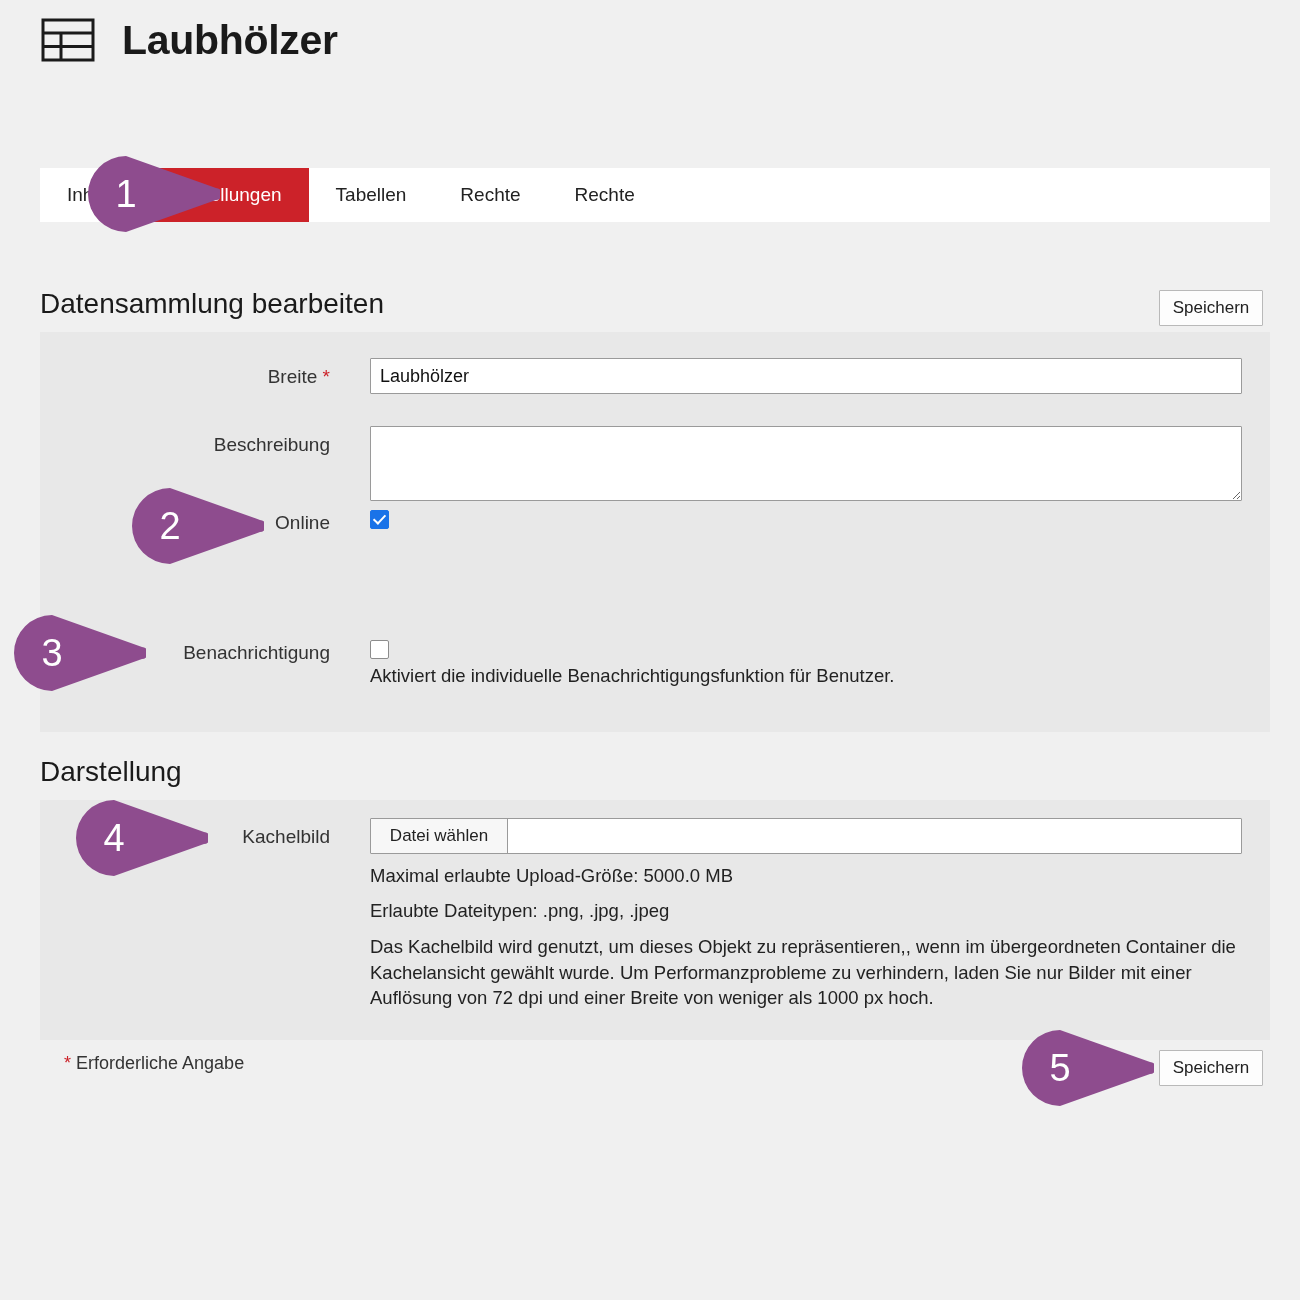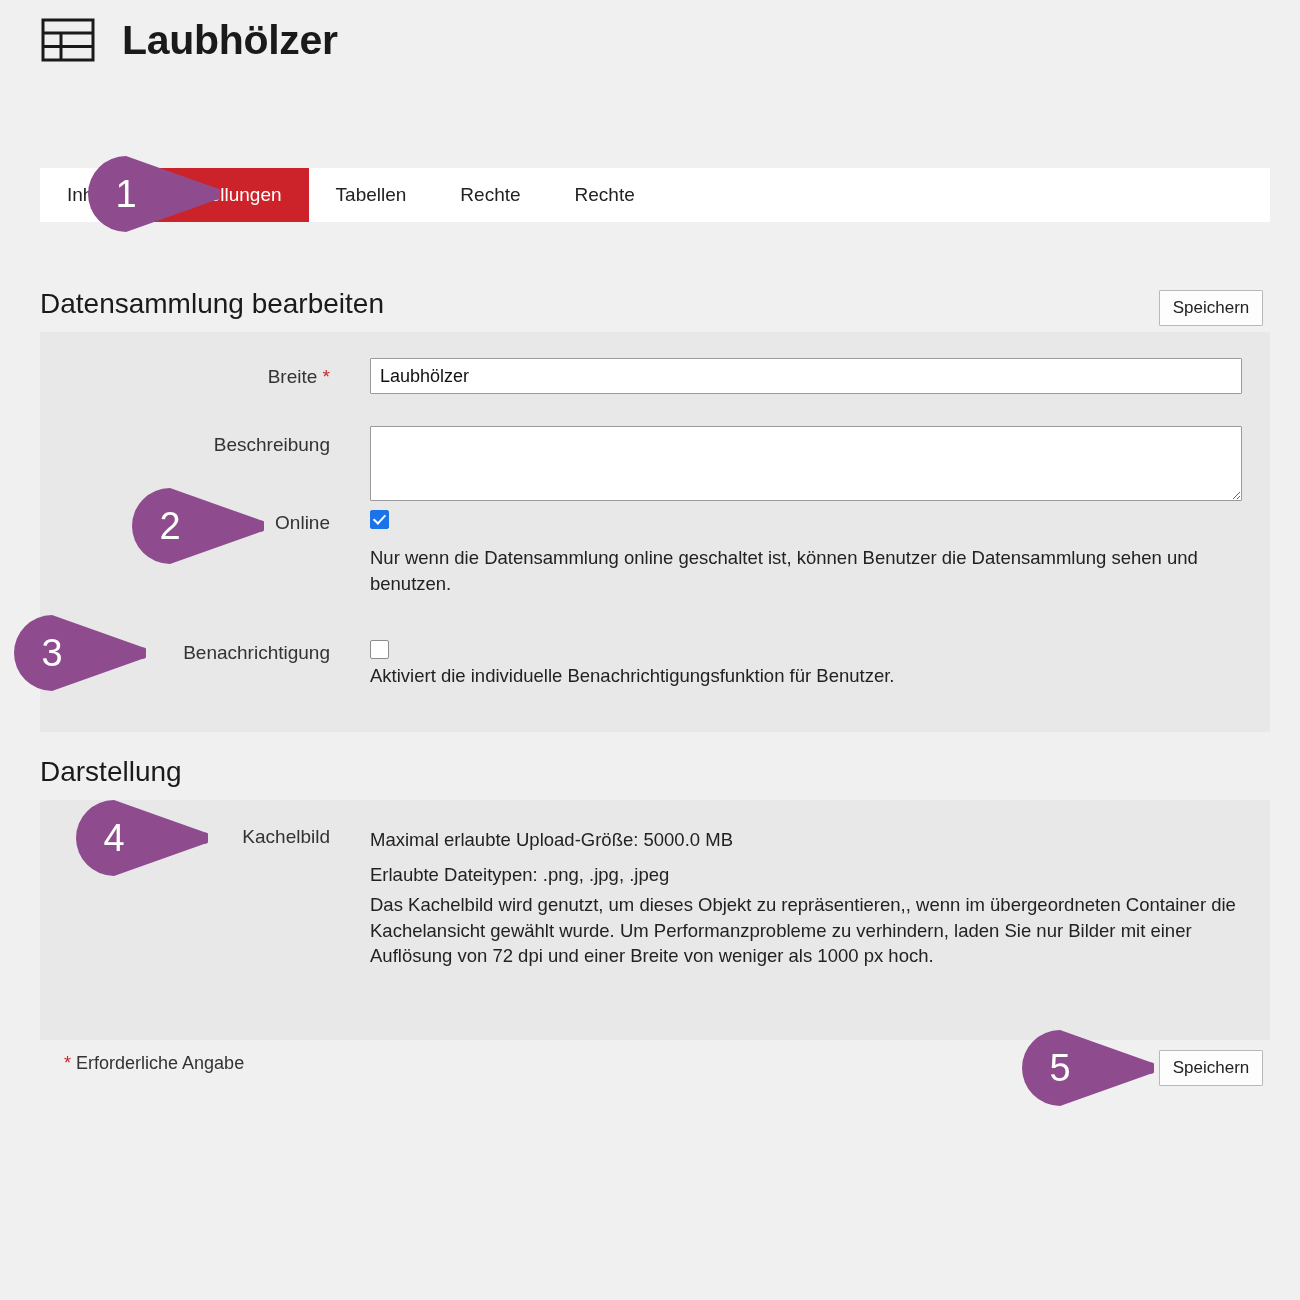--- a/index.html
+++ b/index.html
@@ -293,43 +293,46 @@
       <div class="row-label" style="top:8px;">Beschreibung</div>
       <div class="field" style="top:0;">
         <textarea class="text-area" placeholder="" style=""></textarea>
       </div>
     </div>
 
     <div class="row" style="top:178px;">
       <div class="row-label" style="top:2px;">Online</div>
       <div class="field" style="top:0;">
         <span class="cb checked"></span>
-        <div class="help" style="margin-top:12px;">Nur wenn die Datensammlung online geschaltet ist, können Benutzer die Datensammlung sehen und benutzen.</div>
       </div>
     </div>
 
     <div class="row" style="top:308px;">
       <div class="row-label" style="top:2px;">Benachrichtigung</div>
       <div class="field" style="top:0;">
         <span class="cb"></span>
         <div class="help" style="">Aktiviert die individuelle Benachrichtigungsfunktion für Benutzer.</div>
       </div>
     </div>
 
   </div>
 
   <div class="section-title" id="sec-darstellung">Darstellung</div>
 
   <div class="panel" id="panel-darstellung">
     <div class="row" style="top:18px;">
       <div class="row-label" style="top:8px;">Kachelbild</div>
       <div class="field" style="top:0;">
+        <div class="file-wrap">
+          <div class="file-btn">Datei wählen</div>
+          <div class="file-name"></div>
+        </div>
         <div class="help" style="margin-top:9px;">Maximal erlaubte Upload-Größe: 5000.0 MB</div>
         <div class="help" style="margin-top:9px;">Erlaubte Dateitypen: .png, .jpg, .jpeg</div>
-        <div class="help" style="margin-top:5px;">Das Kachelbild wird genutzt, um dieses Objekt zu repräsentieren,, wenn im übergeordneten Container die Kachelansicht gewählt wurde. Um Performanzprobleme zu verhindern, laden Sie nur Bilder mit einer Auflösung von 72 dpi und einer Breite von weniger als 1000 px hoch.</div>
+        <div class="help" style="margin-top:11px;">Das Kachelbild wird genutzt, um dieses Objekt zu repräsentieren,, wenn im übergeordneten Container die Kachelansicht gewählt wurde. Um Performanzprobleme zu verhindern, laden Sie nur Bilder mit einer Auflösung von 72 dpi und einer Breite von weniger als 1000 px hoch.</div>
       </div>
     </div>
   </div>
 
   <div class="required-note">
     <span class="star">*</span>
     <span>Erforderliche Angabe</span>
   </div>
   <button class="btn-save" id="save-bottom">Speichern</button>
 

